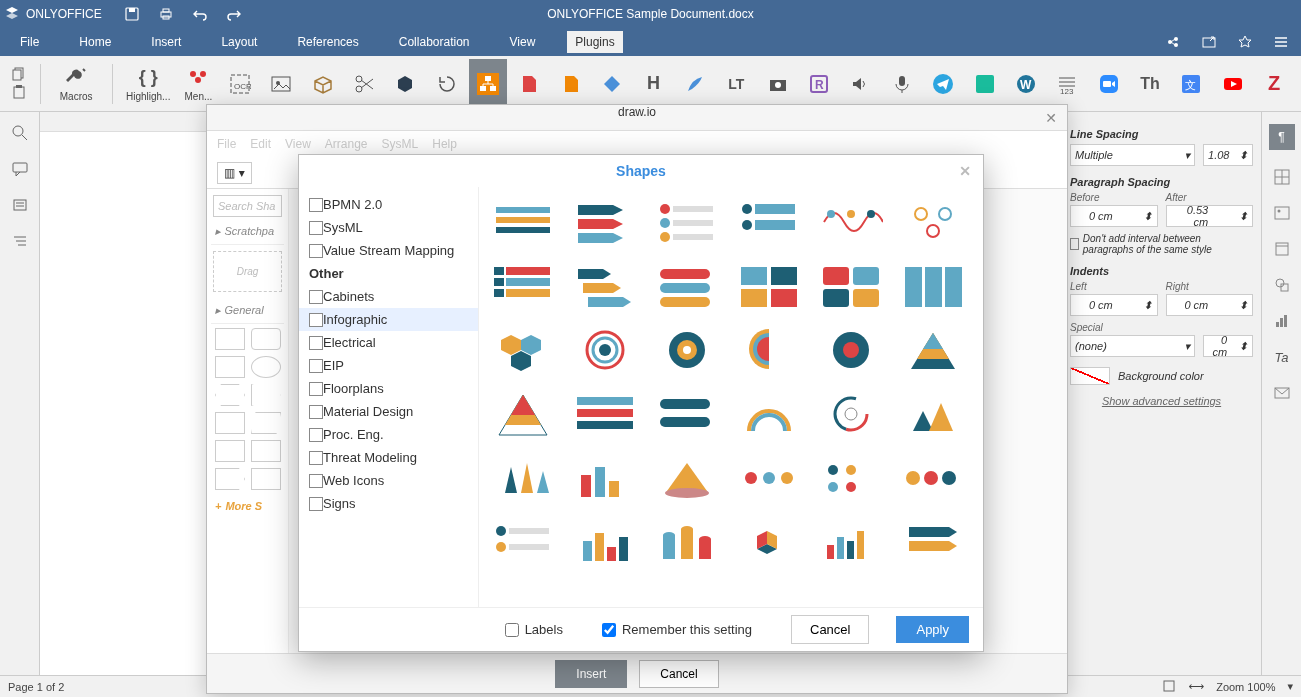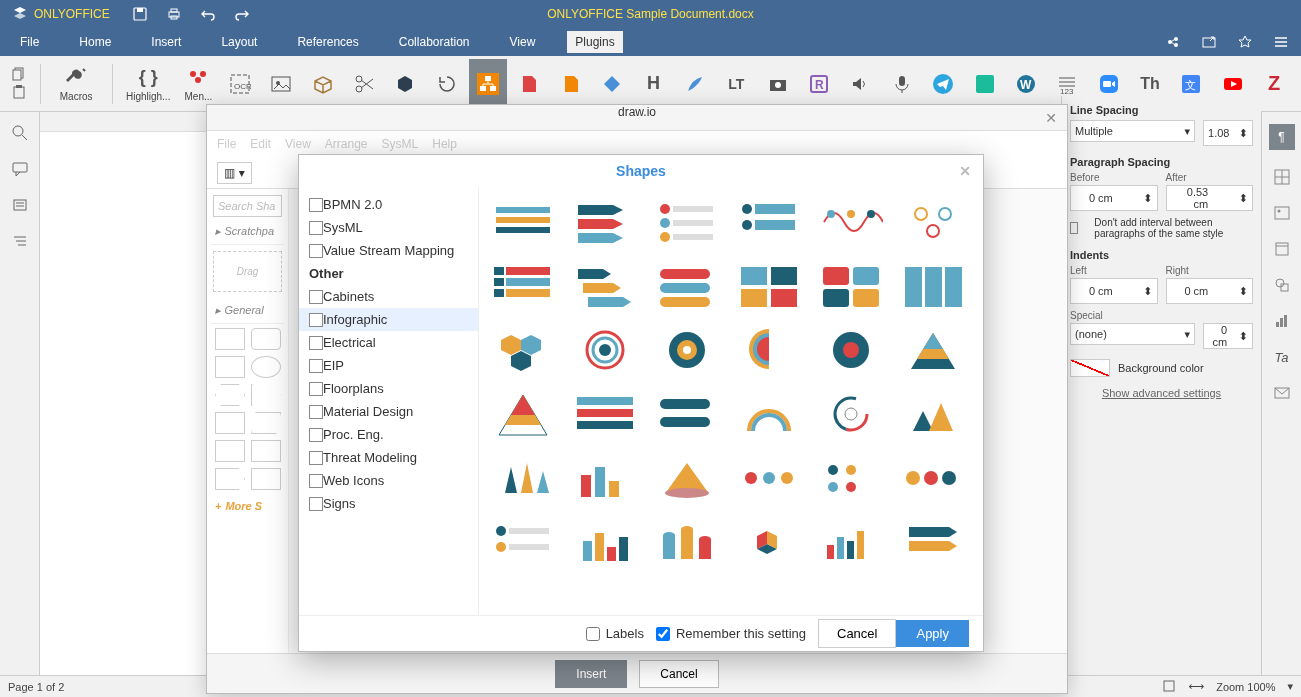--- a/index.html
+++ b/index.html
@@ -1,19 +1,19 @@
 <!DOCTYPE html>
 <html><head>
 <meta charset="utf-8">
 <style>
 * { box-sizing: border-box; margin: 0; padding: 0; font-family: "Segoe UI", Arial, sans-serif; }
 body { width: 1301px; height: 697px; overflow: hidden; background: #f1f1f1; position: relative; font-size: 12px; color: #333; }
 
 
-.titlebar { height: 28px; background: #446995; display: flex; align-items: center; color: #fde047; padding: 0 12px; }
+.titlebar { height: 28px; background: #446995; display: flex; align-items: center; color: #ffffff; padding: 0 4px; }
 .titlebar .logo { display: flex; align-items: center; gap: 6px; font-size: 12px; }
 .titlebar .tb-icons { display: flex; align-items: center; gap: 18px; margin-left: 22px; }
 .titlebar .tb-icon { width: 16px; height: 16px; display: flex; align-items: center; justify-content: center; }
 .titlebar .doc-title { position: absolute; left: 50%; transform: translateX(-50%); font-size: 12px; }
 
 
 .menubar { height: 28px; background: #446995; display: flex; align-items: center; padding: 0 12px; gap: 24px; color: #fff; font-size: 12px; }
 .menubar .menu-item { cursor: pointer; padding: 4px 8px; }
 .menubar .menu-item.active { background: #f1f1f1; color: #333; }
 .menubar .right-icons { margin-left: auto; display: flex; gap: 20px; }
@@ -32,31 +32,31 @@
 
 
 .left-sidebar { position: absolute; left: 0; top: 112px; width: 40px; bottom: 22px; background: #f1f1f1; border-right: 1px solid #ccc; display: flex; flex-direction: column; align-items: center; padding-top: 12px; gap: 18px; }
 .left-sidebar .ls-icon { width: 18px; height: 18px; display: flex; align-items: center; justify-content: center; color: #555; }
 
 
 .main-area { position: absolute; left: 40px; top: 112px; right: 240px; bottom: 22px; background: #fff; }
 .ruler-horizontal { height: 20px; background: #f1f1f1; border-bottom: 1px solid #ddd; }
 
 
-.right-panel { position: absolute; right: 40px; top: 96px; width: 200px; bottom: 22px; background: #f1f1f1; border-left: 1px solid #ccc; padding: 8px; font-size: 11px; }
+.right-panel { position: absolute; right: 40px; top: 120px; width: 200px; bottom: 22px; background: #f1f1f1; border-left: 1px solid #ccc; padding: 8px; font-size: 11px; font-style: italic; }
 .right-panel .rp-section { margin-bottom: 10px; }
 .right-panel .rp-label { font-weight: bold; font-size: 11px; margin-bottom: 4px; display: block; }
 .right-panel .rp-row { display: flex; gap: 8px; margin-bottom: 6px; }
 .right-panel .rp-col { flex: 1; }
 .right-panel .rp-sublabel { font-size: 10px; color: #666; margin-bottom: 2px; display: block; }
-.right-panel .rp-input { display: flex; align-items: center; background: #fff; border: 1px solid #ccc; height: 22px; padding: 12px 4px; font-size: 11px; }
+.right-panel .rp-input { display: flex; align-items: center; background: #fff; border: 1px solid #ccc; height: 22px; padding: 0 4px; font-size: 11px; }
 .right-panel .rp-input span { flex: 1; text-align: right; }
 .right-panel .rp-link { color: #666; text-decoration: underline; cursor: pointer; font-size: 11px; margin-top: 10px; display: block; text-align: center; }
 .right-panel .rp-select { background: #fff; border: 1px solid #ccc; height: 22px; padding: 0 4px; font-size: 11px; width: 100%; display: flex; align-items: center; justify-content: space-between; }
-.right-panel .rp-check { display: flex; align-items: center; gap: 16px; margin: 4px 0; font-size: 10px; }
+.right-panel .rp-check { display: flex; align-items: center; gap: 4px; margin: 4px 0; font-size: 10px; }
 .right-panel .rp-swatch { width: 40px; height: 18px; border: 1px solid #ccc; background: #fff; position: relative; }
 .right-panel .rp-swatch::after { content: ''; position: absolute; left: 0; top: 0; right: 0; bottom: 0; background: linear-gradient(to top right, transparent 47%, red 47%, red 53%, transparent 53%); }
 
 
 .far-right { position: absolute; right: 0; top: 112px; width: 40px; bottom: 22px; background: #f1f1f1; border-left: 1px solid #ccc; display: flex; flex-direction: column; align-items: center; padding-top: 12px; gap: 18px; }
 .far-right .fr-icon { width: 18px; height: 18px; display: flex; align-items: center; justify-content: center; color: #555; }
 .far-right .fr-icon.active { background: #7d858c; color: #fff; padding: 4px; width: 26px; height: 26px; }
 
 
 .statusbar { position: absolute; bottom: 0; left: 0; right: 0; height: 22px; background: #f1f1f1; border-top: 1px solid #ccc; display: flex; align-items: center; padding: 0 8px; font-size: 11px; color: #444; }
@@ -86,21 +86,21 @@
 .shapes-title .sd-close { position: absolute; right: 12px; top: 8px; color: #bbb; cursor: pointer; font-size: 14px; }
 .shapes-body { flex: 1; display: flex; overflow: hidden; }
 .shapes-left { width: 180px; border-right: 1px solid #eee; padding: 6px 0; overflow-y: auto; }
 .shapes-left .cat-header { font-weight: bold; padding: 4px 10px; font-size: 13px; }
 .shapes-left .cat-item { display: flex; align-items: center; padding: 4px 10px; font-size: 13px; cursor: pointer; }
 .shapes-left .cat-item.highlighted { background: #e7f0ff; }
 .shapes-left .cat-check { width: 14px; height: 14px; border: 1px solid #888; background: #fff; }
 .shapes-right { flex: 1; padding: 10px; overflow-y: auto; position: relative; }
 .shapes-grid { display: grid; grid-template-columns: repeat(6, 1fr); gap: 14px 8px; }
 .shape-thumb { width: 68px; height: 50px; display: flex; align-items: center; justify-content: center; }
-.shapes-footer { height: 36px; border-top: 1px solid #eee; display: flex; align-items: center; justify-content: flex-end; padding: 0 14px; gap: 0; font-size: 13px; }
+.shapes-footer { height: 44px; border-top: 1px solid #eee; display: flex; align-items: center; justify-content: flex-end; padding: 0 14px; gap: 27px; font-size: 13px; }
 .shapes-footer .chk { display: flex; align-items: center; gap: 6px; margin-right: 12px; }
 .shapes-footer input[type="checkbox"] { width: 14px; height: 14px; }
 .btn-apply { background: #3b8dde; color: #fff; border: none; padding: 6px 20px; cursor: pointer; font-size: 13px; }
 .btn-cancel2 { background: #fff; border: 1px solid #ccc; padding: 6px 18px; cursor: pointer; font-size: 13px; }
 
 
 .thumb-svg { width: 64px; height: 46px; }
 </style>
 </head>
 <body>

